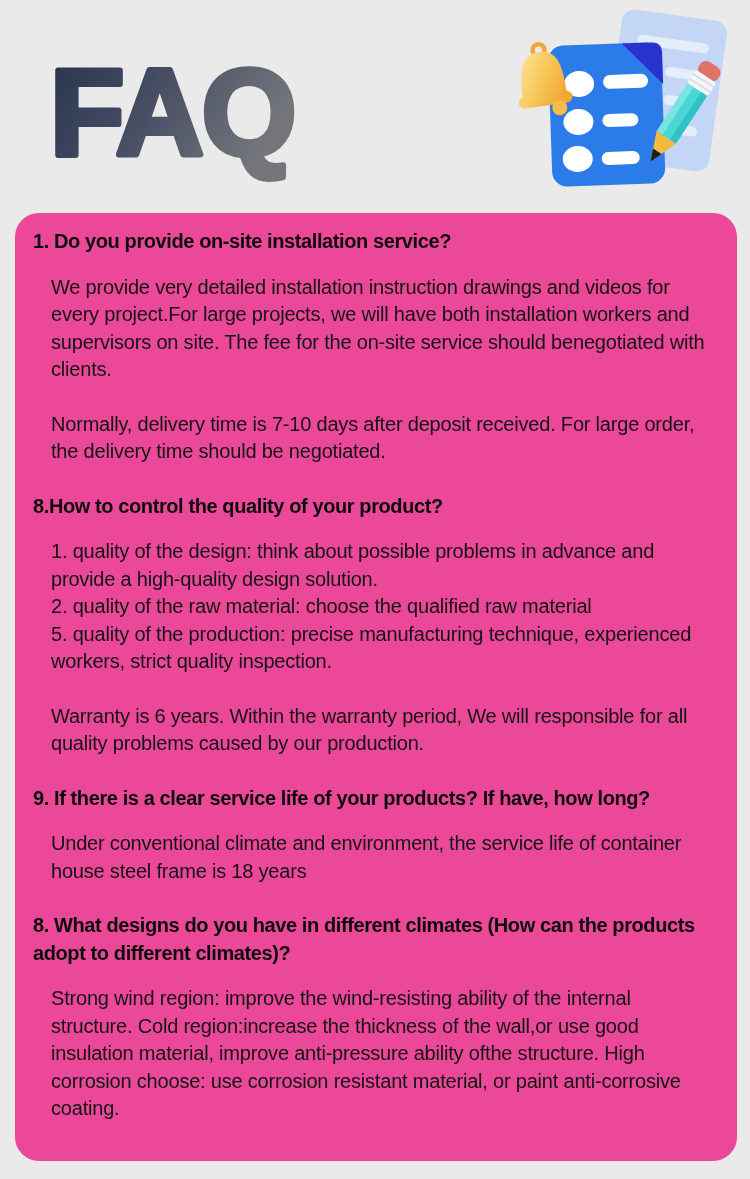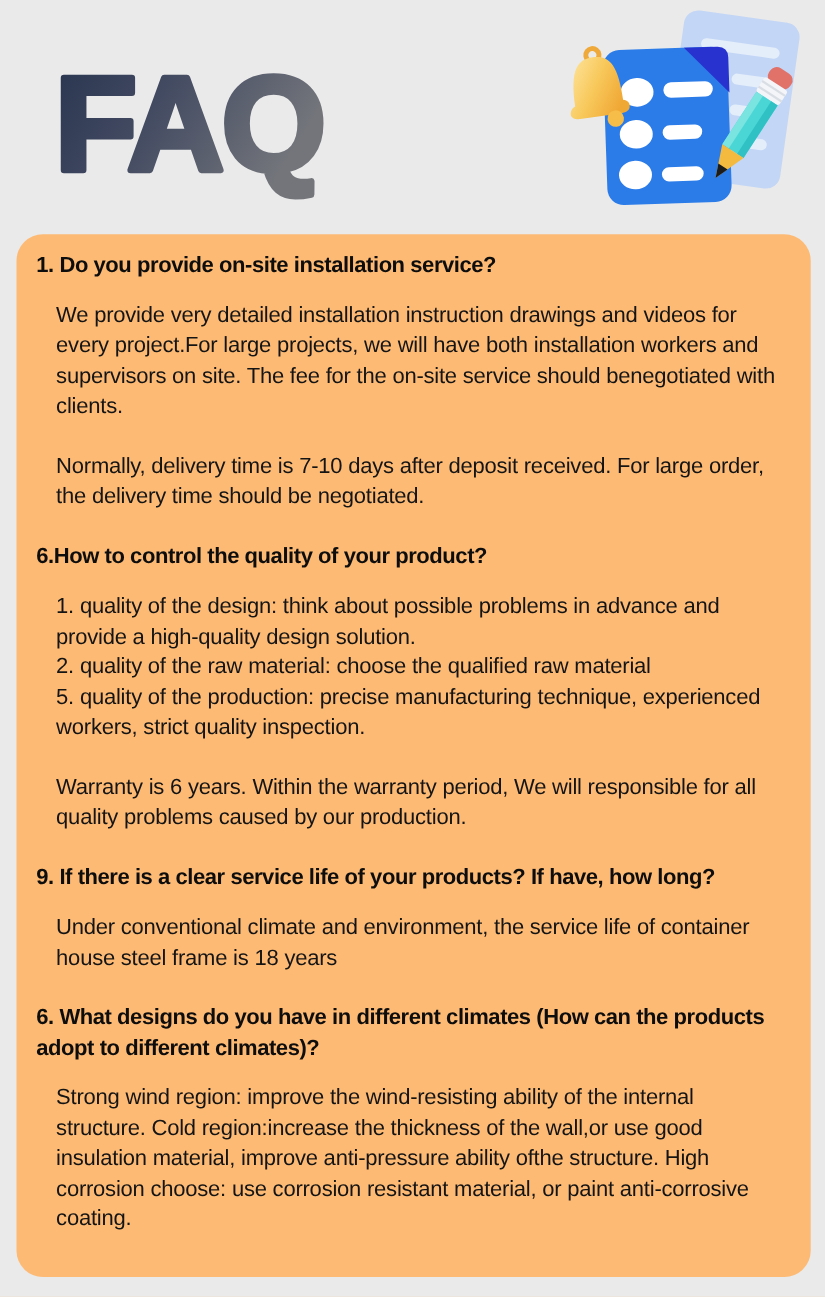--- a/index.html
+++ b/index.html
@@ -14,21 +14,21 @@
 
   
   .header{position:relative;height:190px;}
   .faq-title-svg{position:absolute;left:48px;top:40px;width:290px;height:150px;}
   .faq-illustration{position:absolute;left:512px;top:4px;width:228px;height:188px;}
 
   
   .card{
     position:absolute;left:15px;top:213px;width:722px;
     box-sizing:border-box;
-    background:#fdba74;
+    background:#ec4899;
     border-radius:24px;
     padding:15px 6px 20px 18px;
     min-height:903px;
   }
   .faq-item{margin:0 0 27px 0;}
   .faq-item:last-child{margin-bottom:0;}
   .q{
     margin:0;
     font-size:20px;
     line-height:27.5px;
@@ -118,34 +118,34 @@
     <section class="faq-item">
       <h2 class="q">1. Do you provide on-site installation service?</h2>
       <p class="a">We provide very detailed installation instruction drawings and videos for every project.For large projects, we will have both installation workers and supervisors on site. The fee for the on-site service should benegotiated with clients.</p>
     </section>
 
     <section class="faq-item">
       <p class="a">Normally, delivery time is 7-10 days after deposit received. For large order, the delivery time should be negotiated.</p>
     </section>
 
     <section class="faq-item">
-      <h2 class="q">6.How to control the quality of your product?</h2>
+      <h2 class="q">8.How to control the quality of your product?</h2>
       <p class="a">1. quality of the design: think about possible problems in advance and provide a high-quality design solution.
 2. quality of the raw material: choose the qualified raw material
 5. quality of the production: precise manufacturing technique, experienced workers, strict quality inspection.</p>
     </section>
 
     <section class="faq-item">
       <p class="a">Warranty is 6 years. Within the warranty period, We will responsible for all quality problems caused by our production.</p>
     </section>
 
     <section class="faq-item">
       <h2 class="q">9. If there is a clear service life of your products? If have, how long?</h2>
       <p class="a">Under conventional climate and environment, the service life of container house steel frame is 18 years</p>
     </section>
 
     <section class="faq-item">
-      <h2 class="q">6. What designs do you have in different climates (How can the products adopt to different climates)?</h2>
+      <h2 class="q">8. What designs do you have in different climates (How can the products adopt to different climates)?</h2>
       <p class="a">Strong wind region: improve the wind-resisting ability of the internal structure. Cold region:increase the thickness of the wall,or use good insulation material, improve anti-pressure ability ofthe structure. High corrosion choose: use corrosion resistant material, or paint anti-corrosive coating.</p>
     </section>
 
   </main>
 </div>
 
 </body></html>

